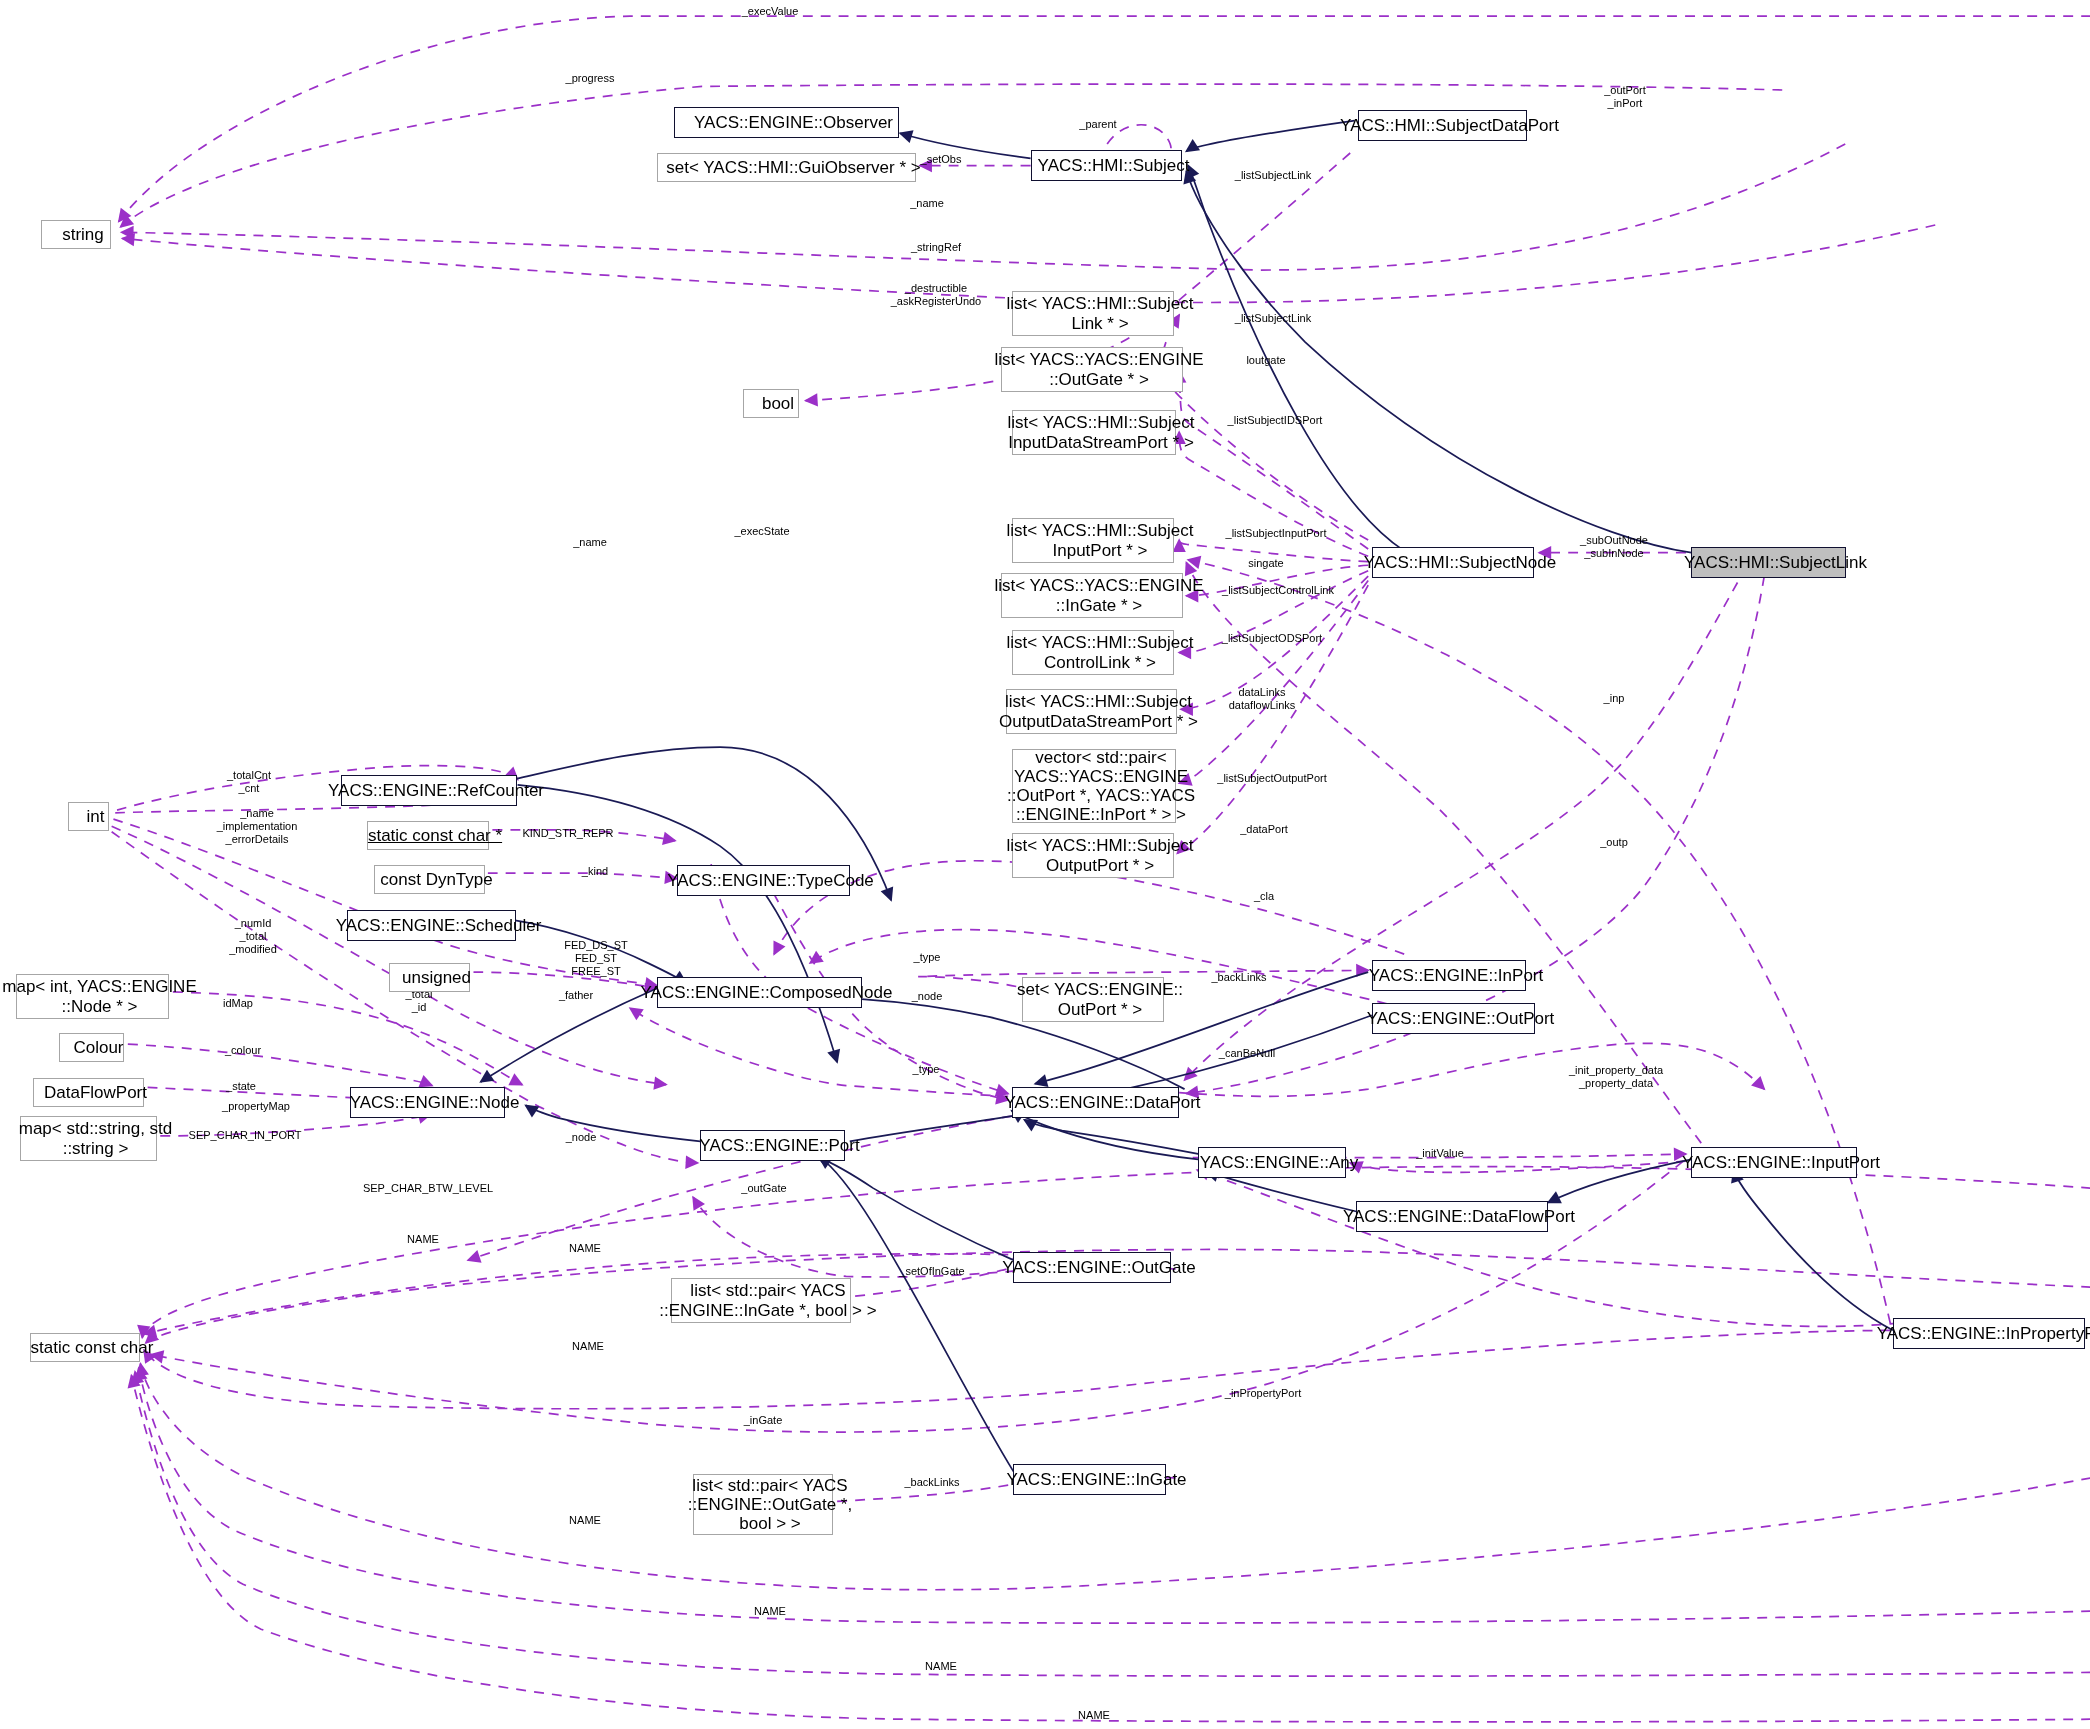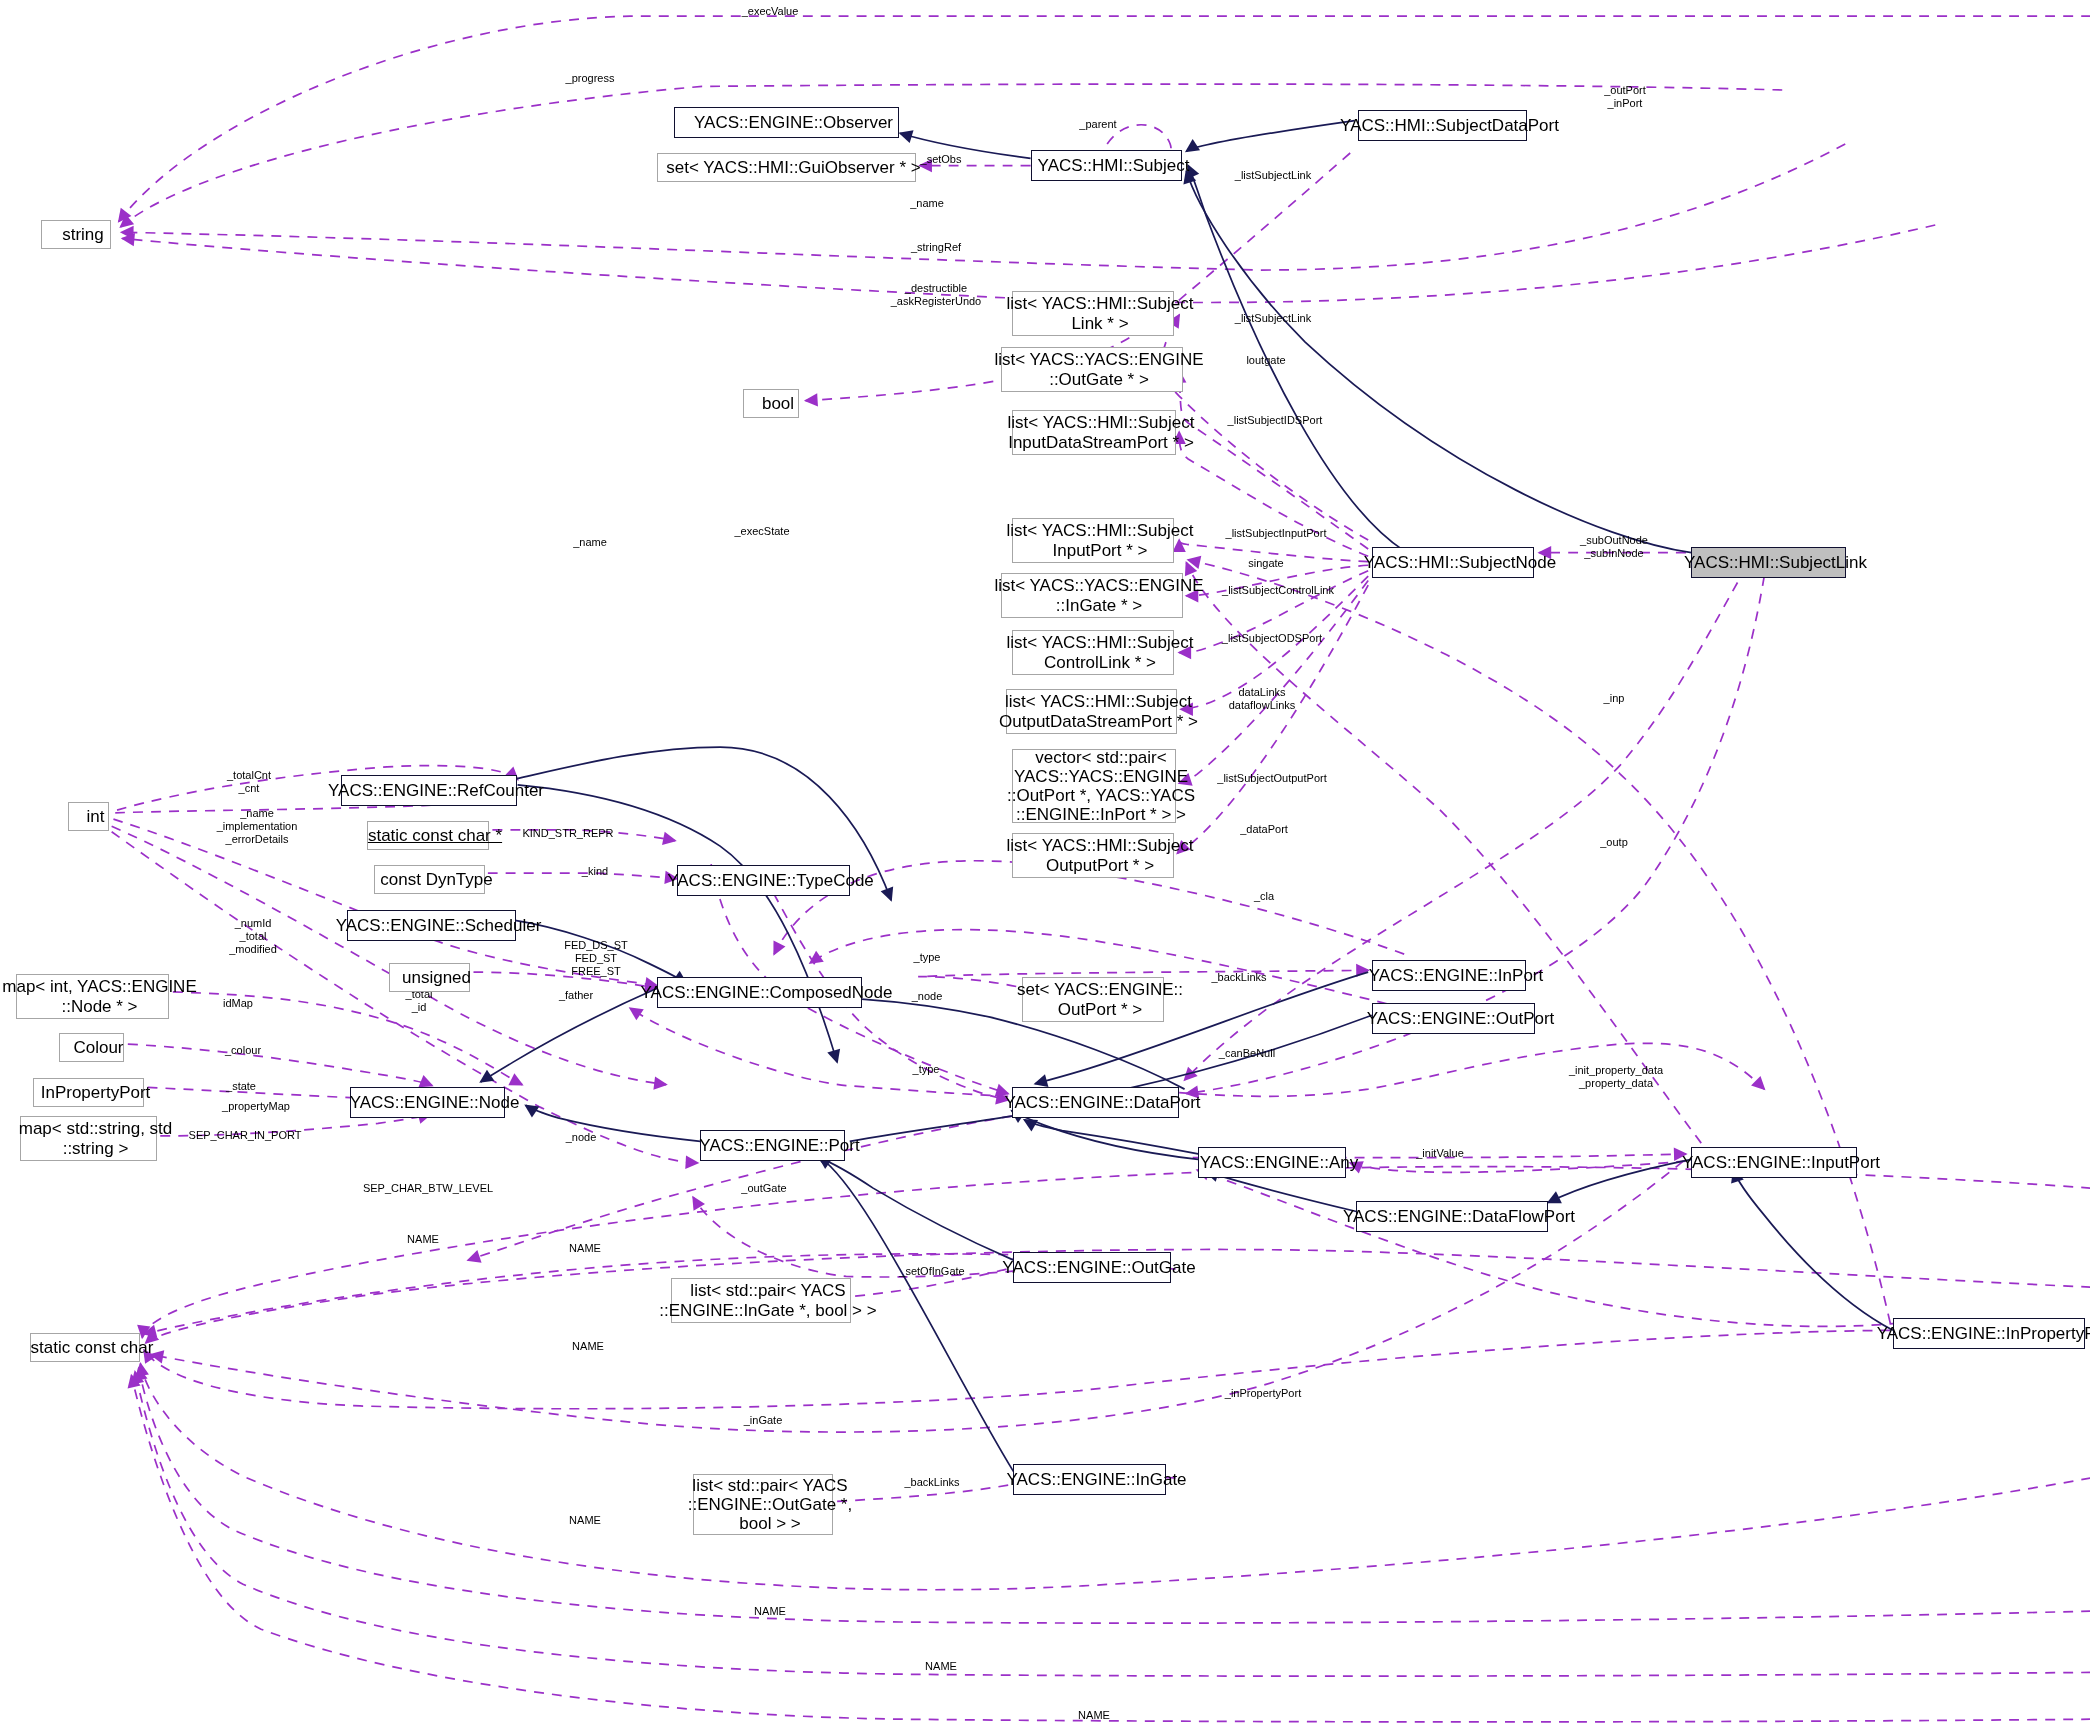--- a/index.html
+++ b/index.html
@@ -197,21 +197,21 @@
       <div class="node cls" style="left: 347px; top: 910px; width: 169px; height: 31px;">YACS::ENGINE::Scheduler</div>
       <div class="node tmpl" style="left: 389px; top: 963px; width: 81px; height: 29px;">unsigned</div>
       <div class="node tmpl" style="left: 16px; top: 974px; width: 153px; height: 45px;">map&lt; int, YACS::ENGINE
 ::Node * &gt;</div>
       <div class="node cls" style="left: 657px; top: 977px; width: 205px; height: 31px;">YACS::ENGINE::ComposedNode</div>
       <div class="node tmpl" style="left: 1022px; top: 977px; width: 142px; height: 45px;">set&lt; YACS::ENGINE::
 OutPort * &gt;</div>
       <div class="node tmpl" style="left: 59px; top: 1033px; width: 65px; height: 29px;">Colour</div>
       <div class="node cls" style="left: 1372px; top: 960px; width: 154px; height: 31px;">YACS::ENGINE::InPort</div>
       <div class="node cls" style="left: 1372px; top: 1003px; width: 163px; height: 31px;">YACS::ENGINE::OutPort</div>
-      <div class="node tmpl" style="left: 33px; top: 1078px; width: 111px; height: 29px;">InPropertyPort</div>
+      <div class="node tmpl" style="left: 33px; top: 1078px; width: 111px; height: 29px;">DataFlowPort</div>
       <div class="node cls" style="left: 350px; top: 1087px; width: 155px; height: 31px;">YACS::ENGINE::Node</div>
       <div class="node cls" style="left: 1012px; top: 1087px; width: 167px; height: 31px;">YACS::ENGINE::DataPort</div>
       <div class="node tmpl" style="left: 20px; top: 1116px; width: 137px; height: 45px;">map&lt; std::string, std
 ::string &gt;</div>
       <div class="node cls" style="left: 700px; top: 1130px; width: 145px; height: 31px;">YACS::ENGINE::Port</div>
       <div class="node cls" style="left: 1198px; top: 1147px; width: 148px; height: 31px;">YACS::ENGINE::Any</div>
       <div class="node cls" style="left: 1691px; top: 1147px; width: 166px; height: 31px;">YACS::ENGINE::InputPort</div>
       <div class="node cls" style="left: 1356px; top: 1201px; width: 192px; height: 31px;">YACS::ENGINE::DataFlowPort</div>
       <div class="node cls" style="left: 1013px; top: 1252px; width: 158px; height: 31px;">YACS::ENGINE::OutGate</div>
       <div class="node tmpl" style="left: 671px; top: 1278px; width: 180px; height: 45px;">list&lt; std::pair&lt; YACS

